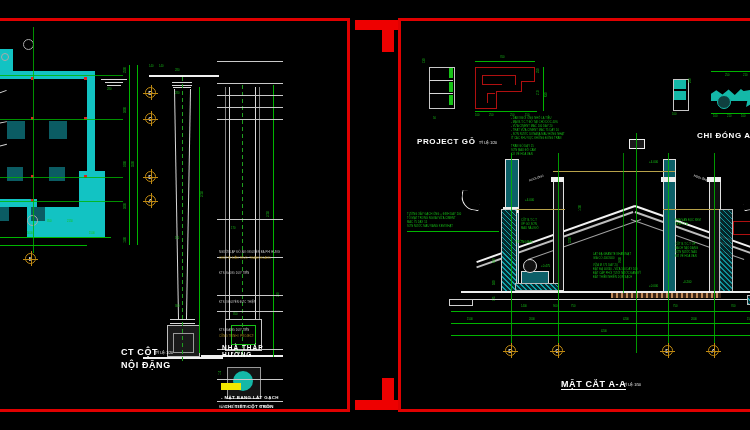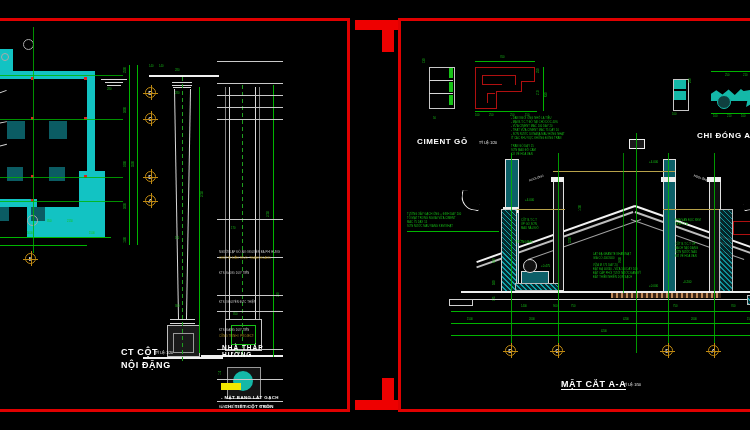--- a/index.html
+++ b/index.html
@@ -268,21 +268,21 @@
       <div class="ln" style="left:128px;top:22px;width:.4px;height:44px;"></div>
       <div class="txt dim" style="left:130px;top:52px;transform:rotate(-90deg);transform-origin:left top;">630</div>
       <div class="txt dim" style="left:122px;top:28px;transform:rotate(-90deg);transform-origin:left top;">250</div>
       <div class="txt dim" style="left:122px;top:50px;transform:rotate(-90deg);transform-origin:left top;">210</div>
       <div class="txt dim" style="left:60px;top:69px;">100</div>
       <div class="txt dim" style="left:74px;top:69px;">250</div>
       <div class="txt dim" style="left:95px;top:69px;">250</div>
       <div class="txt dim" style="left:110px;top:69px;">150</div>
       <div class="ln" style="left:60px;top:66px;width:62px;height:.4px;"></div>
     </div>
-    <div class="secttl" style="left:16px;top:116px;font-size:8px;">CIMENT GỖ</div>
+    <div class="secttl" style="left:16px;top:116px;font-size:8px;">PROJECT GỖ</div>
     <div class="secttl scl" style="left:78px;top:120px;">TỶ LỆ: 1/20</div>
 
     <div class="abs" style="left:268px;top:32px;width:150px;height:90px;">
 
       <div class="abs" style="left:4px;top:26px;width:14px;height:30px;border:.7px solid #c7c7c7;"></div>
       <div class="abs" style="left:5px;top:27px;width:12px;height:9px;background:#14b8a8;"></div>
       <div class="abs" style="left:5px;top:38px;width:12px;height:9px;background:#14b8a8;"></div>
       <div class="txt dim" style="left:20px;top:30px;transform:rotate(-90deg);transform-origin:left top;">200</div>
       <div class="txt dim" style="left:3px;top:60px;">100</div>
 

